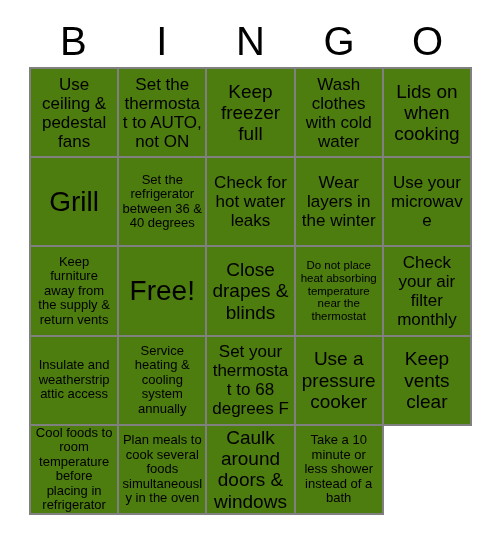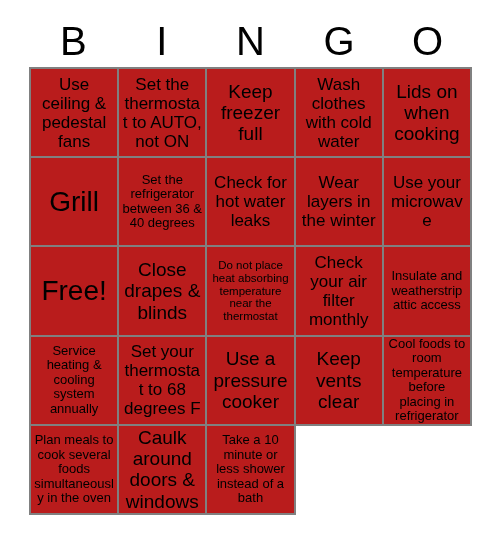--- a/index.html
+++ b/index.html
@@ -64,21 +64,21 @@
 
   .cell {
     border-right: 2px solid #808080;
     border-bottom: 2px solid #808080;
     box-sizing: border-box;
     display: flex;
     align-items: center;
     justify-content: center;
     text-align: center;
     padding: 2px 3px;
-    background: #b91c1c;
+    background: #4d7c0f;
     overflow: hidden;
   }
   .cell-text {
     display: block;
     width: 100%;
     line-height: 1.12;
     color: #000000;
     word-wrap: break-word;
     hyphens: none;
   }
@@ -130,20 +130,23 @@
     <div class="cell fs-md">
       <span class="cell-text">Check for hot water leaks</span>
     </div>
     <div class="cell fs-md">
       <span class="cell-text">Wear layers in the winter</span>
     </div>
 
     <div class="cell fs-md">
       <span class="cell-text">Use your microwave</span>
     </div>
+    <div class="cell fs-sm">
+      <span class="cell-text">Keep furniture away from the supply &amp; return vents</span>
+    </div>
     <div class="cell fs-xl">
       <span class="cell-text">Free!</span>
     </div>
     <div class="cell fs-lg">
       <span class="cell-text">Close drapes &amp; blinds</span>
     </div>
     <div class="cell fs-xs">
       <span class="cell-text">Do not place heat absorbing temperature near the thermostat</span>
     </div>
 

